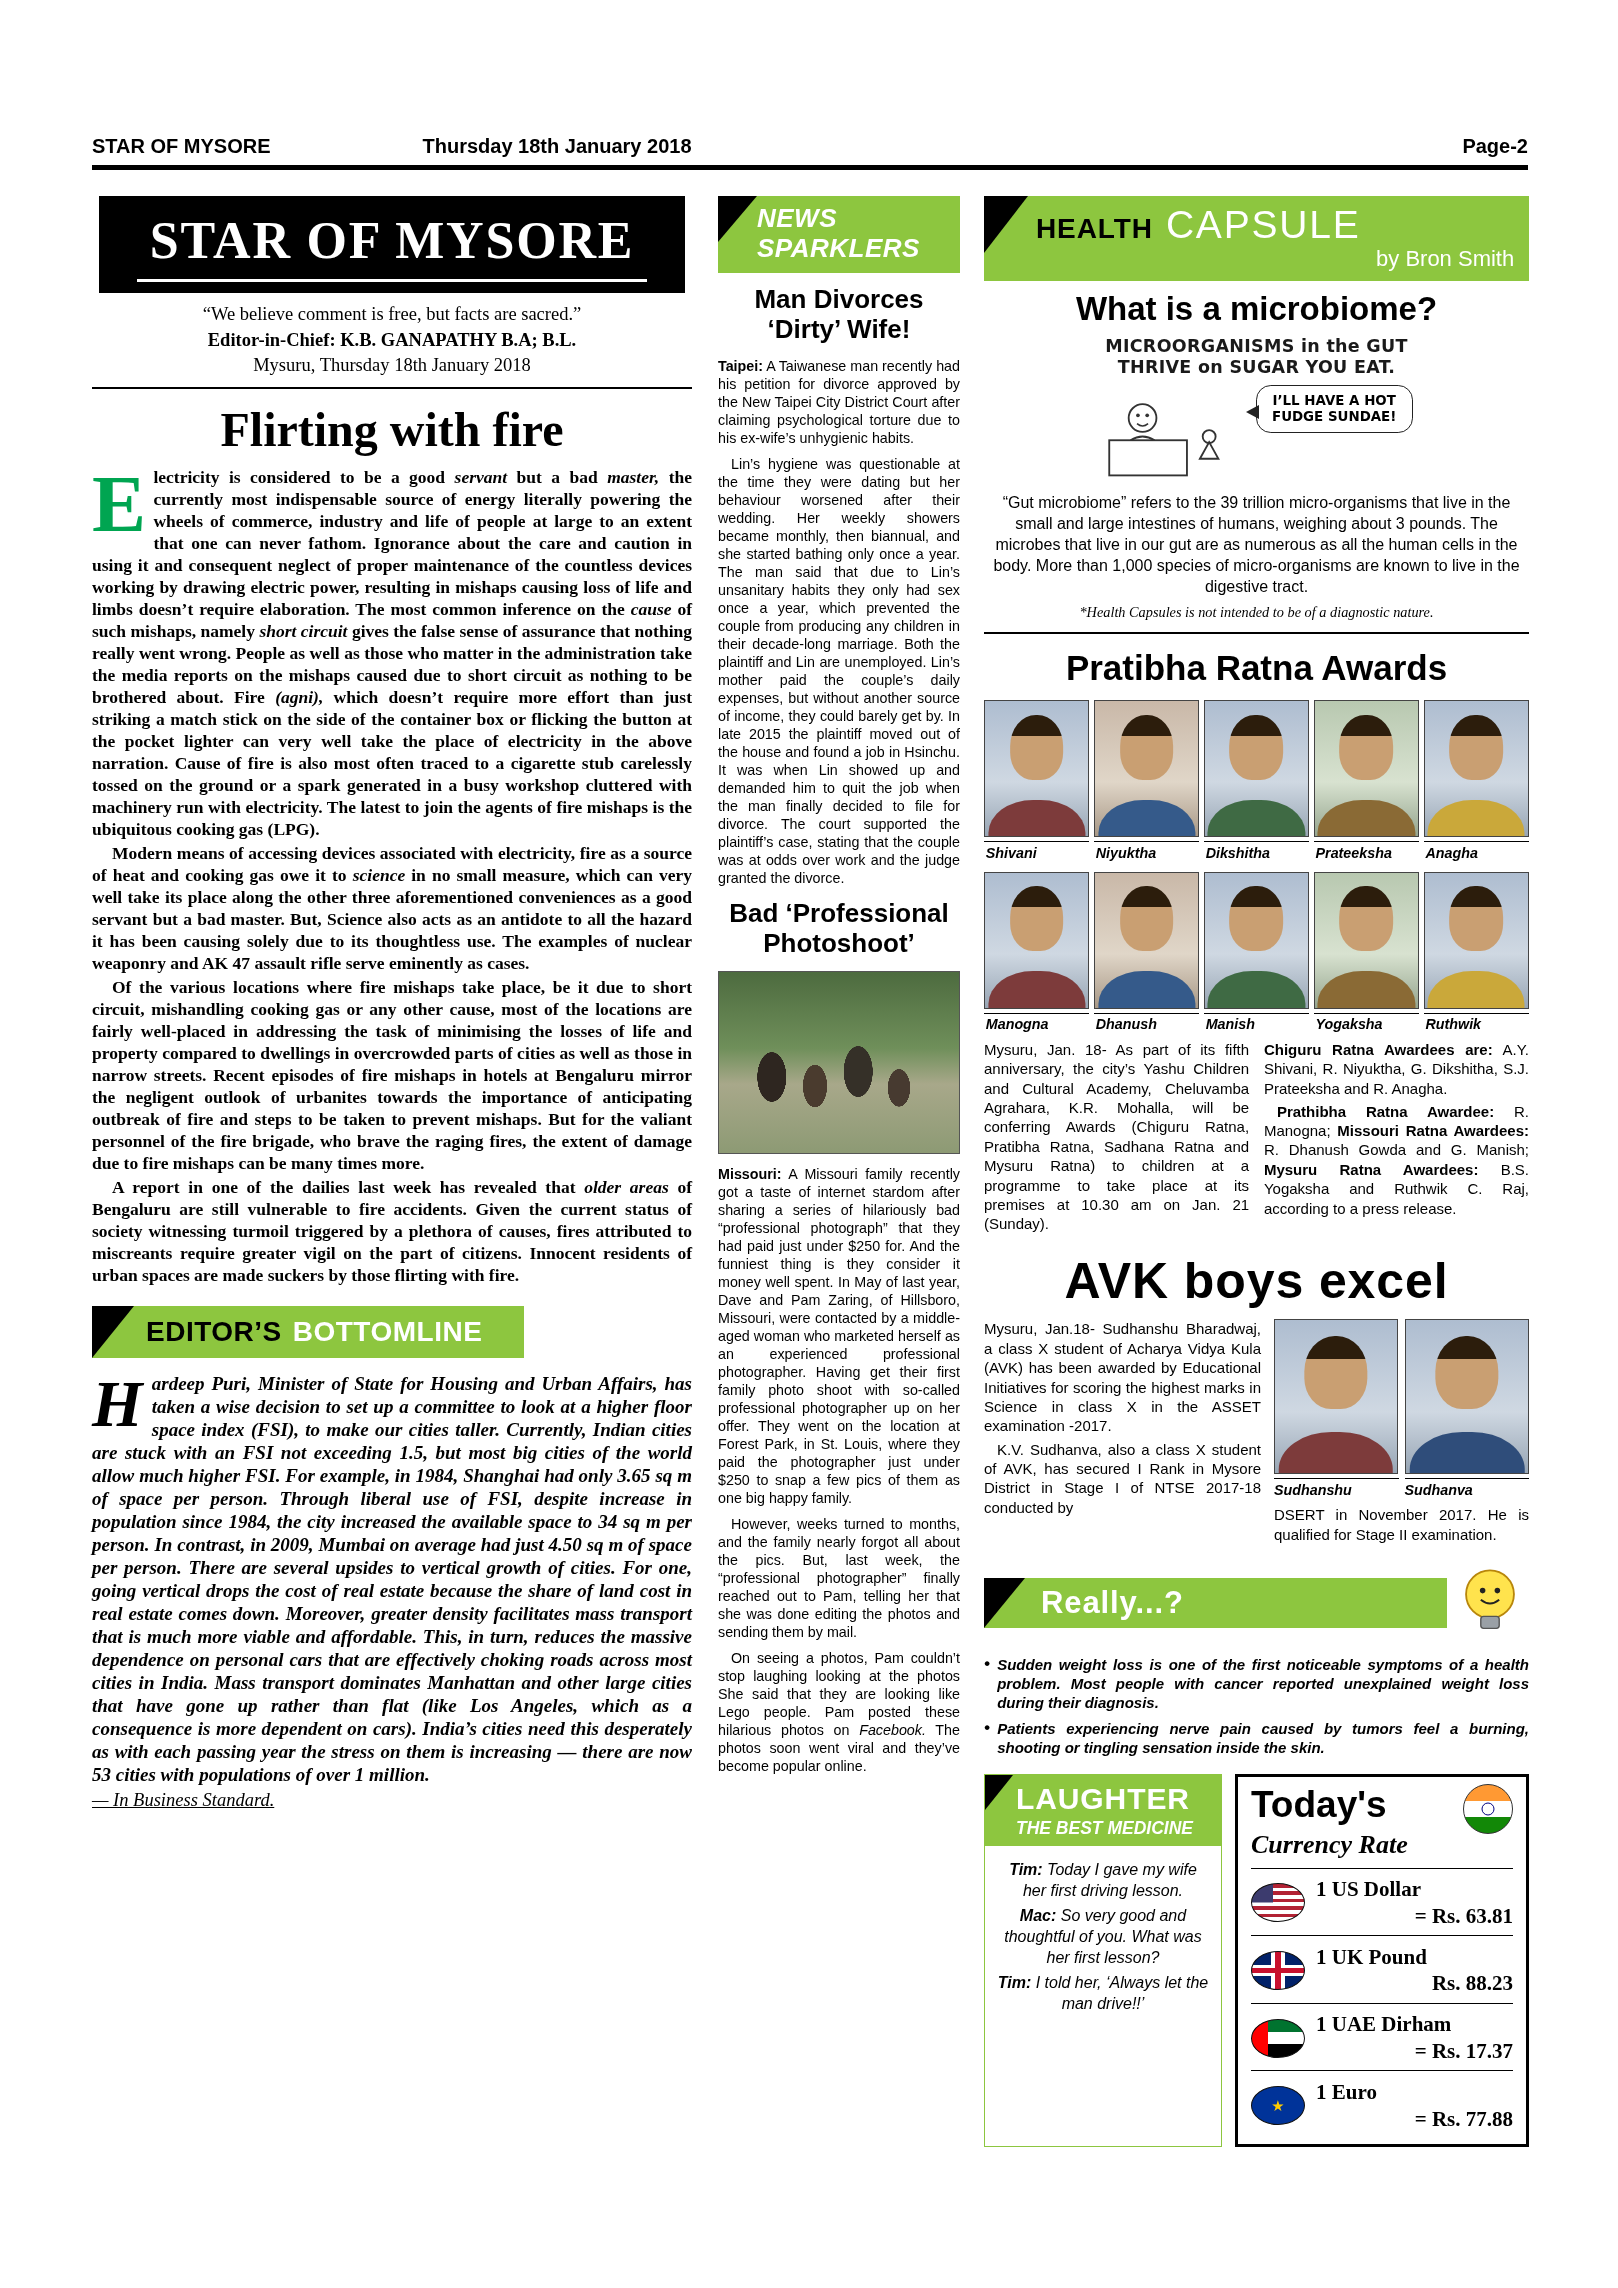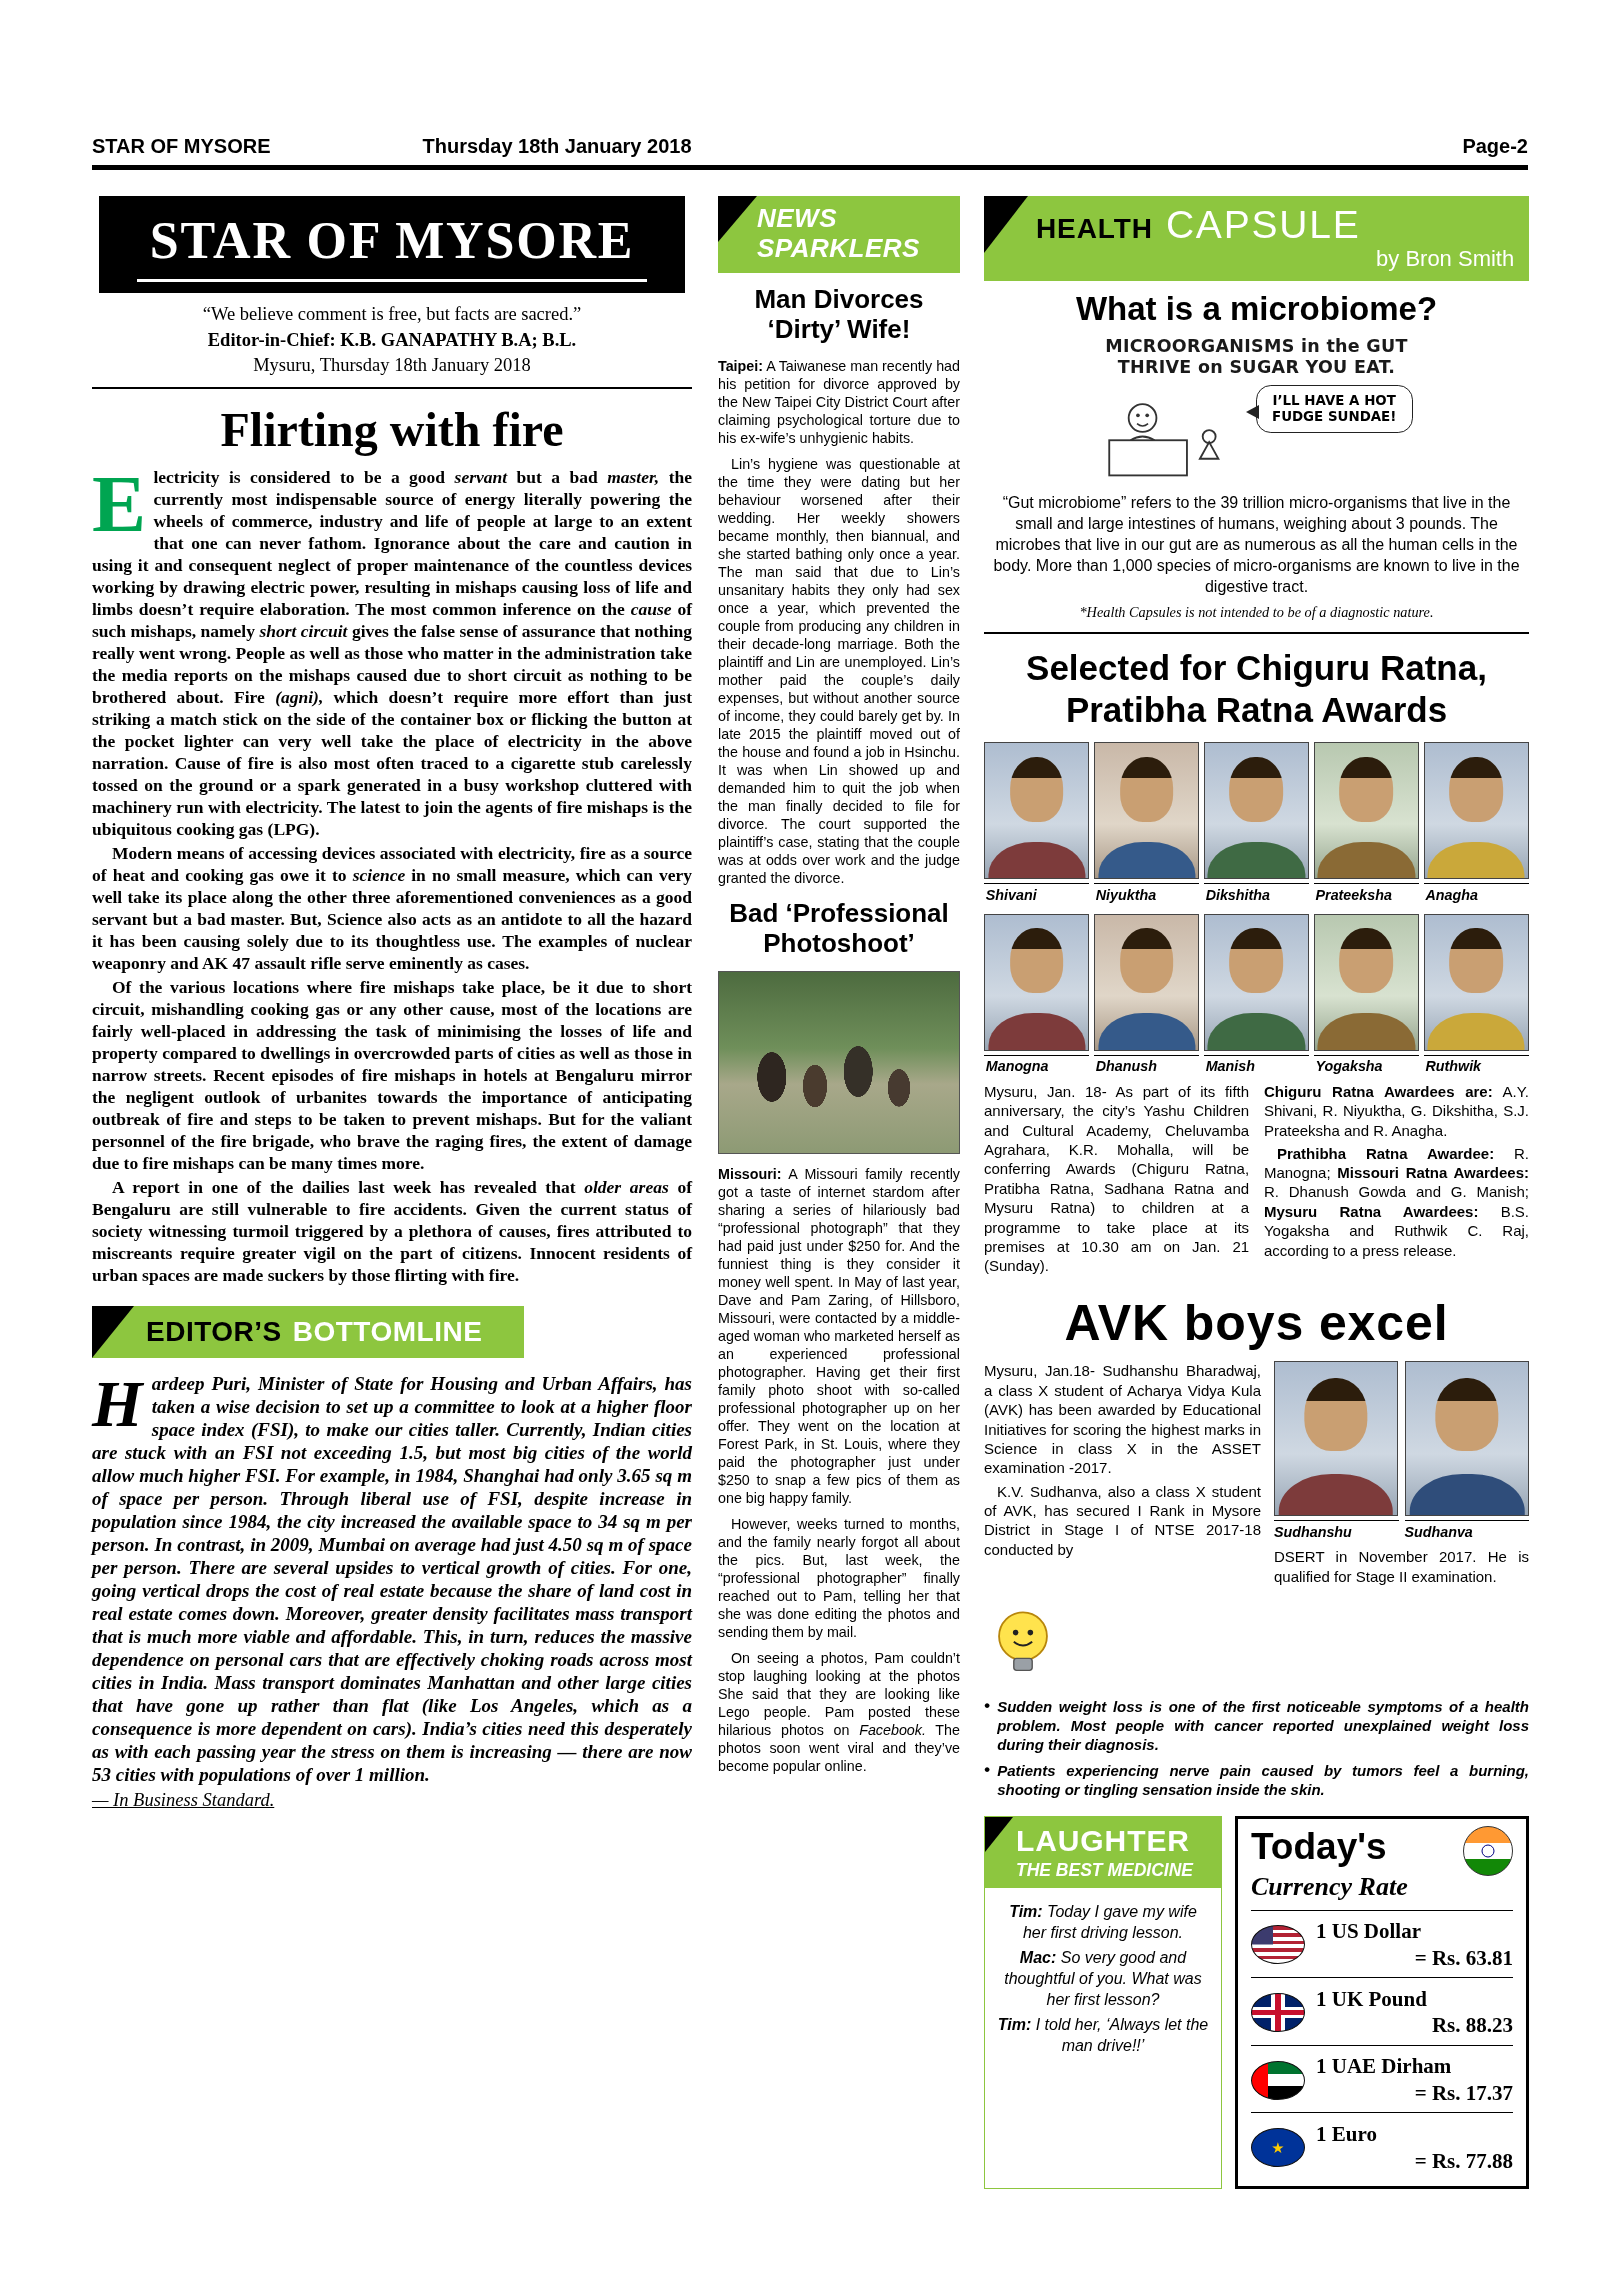--- a/index.html
+++ b/index.html
@@ -252,21 +252,20 @@
         </svg>
         <div class="bubble">I’LL HAVE A HOT FUDGE SUNDAE!</div>
       </div>
     </div>
 
     <p class="micro-body">“Gut microbiome” refers to the 39 trillion micro-organisms that live in the small and large intestines of humans, weighing about 3 pounds. The microbes that live in our gut are as numerous as all the human cells in the body. More than 1,000 species of micro-organisms are known to live in the digestive tract.</p>
     <p class="micro-foot">*Health Capsules is not intended to be of a diagnostic nature.</p>
     <div class="right-rule"></div>
 
     <h2 class="awards-title">
-      <div>Selected for Chiguru Ratna,</div>
       <div>Pratibha Ratna Awards</div>
     </h2>
 
     <div class="photo-grid">
       <div class="portrait"></div>
       <div class="portrait"></div>
       <div class="portrait"></div>
       <div class="portrait"></div>
       <div class="portrait"></div>
     </div>
@@ -315,20 +314,24 @@
         </div>
         <div class="avk-names">
           <span>Sudhanshu</span>
           <span>Sudhanva</span>
         </div>
         <p class="avk-p3">DSERT in November 2017. He is qualified for Stage II examination.</p>
       </div>
     </div>
 
     <div class="really-row">
+      <div class="really-bar">
+        <span class="corner c-re"></span>
+        <span class="really-title">Really...?</span>
+      </div>
       <svg width="78" height="81" viewBox="0 0 84 88">
         <circle cx="42" cy="34" r="26" fill="#ffe34d" stroke="#b8860b" stroke-width="2"></circle>
         <rect x="32" y="58" width="20" height="13" rx="3" fill="#9aa0a6" stroke="#555" stroke-width="1.5"></rect>
         <circle cx="34" cy="30" r="3" fill="#222"></circle>
           <circle cx="50" cy="30" r="3" fill="#222"></circle>
         <path d="M32 40 Q42 48 52 40" stroke="#222" fill="none" stroke-width="2"></path>
       </svg>
     </div>
     <div class="really-bullets">
       <div class="bullet">

